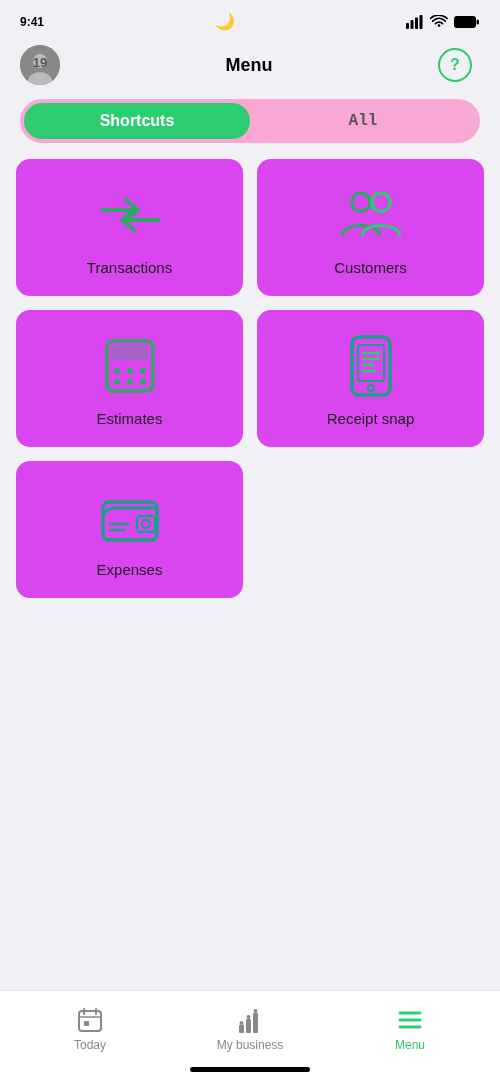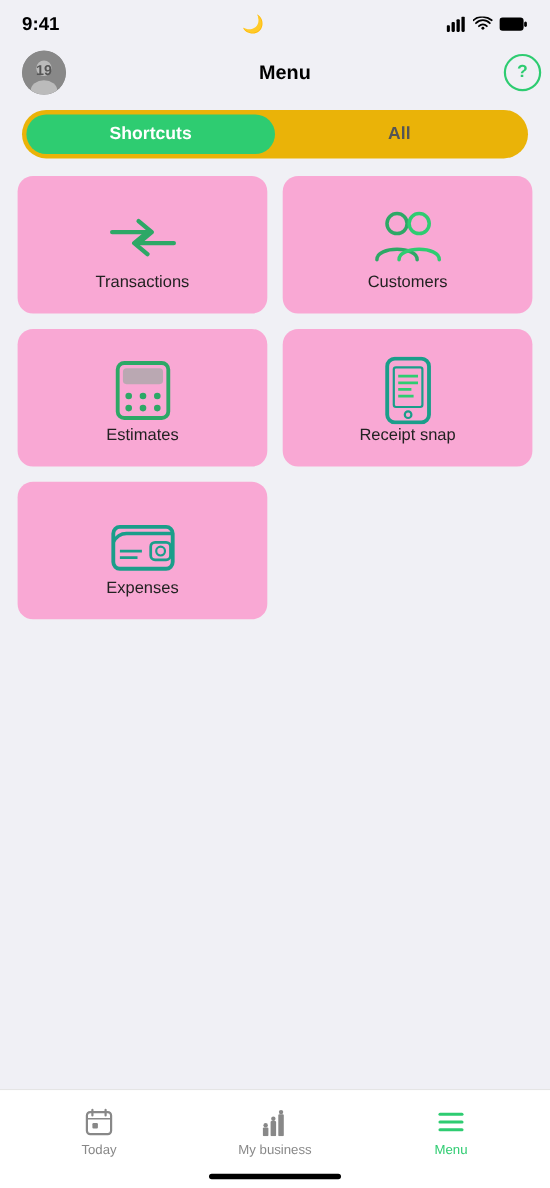--- a/index.html
+++ b/index.html
@@ -15,36 +15,36 @@
 
     
     .status-bar {
       display: flex;
       justify-content: space-between;
       align-items: center;
       padding: 12px 20px 8px 20px;
       background: #f0f0f5;
     }
     .status-time {
-      font-size: 17px;
+      font-size: 12px;
       font-weight: 600;
       color: #000;
     }
     .status-icons {
       display: flex;
       align-items: center;
       gap: 6px;
     }
 
     
     .header {
       display: flex;
       justify-content: space-between;
       align-items: center;
-      padding: 6px 8px 14px 20px;
+      padding: 6px 28px 14px 20px;
       background: #f0f0f5;
     }
     .avatar {
       width: 40px;
       height: 40px;
       border-radius: 50%;
       background: #888;
       display: flex;
       align-items: center;
       justify-content: center;
@@ -67,59 +67,60 @@
       color: #2ecc71;
       font-size: 16px;
       font-weight: 700;
       cursor: pointer;
     }
 
     
     .tabs {
       display: flex;
       margin: 0 20px 16px 20px;
-      background: #eab308;
+      background: #f9a8d4;
       border-radius: 25px;
       padding: 4px;
     }
     .tab {
       flex: 1;
       padding: 9px 0;
       border-radius: 22px;
       text-align: center;
       font-size: 16px;
       font-weight: 600;
       cursor: pointer;
     }
     .tab.active {
       background: #2ecc71;
       color: #fff;
     }
     .tab.inactive {
       color: #555;
+      font-family: Liberation Mono, monospace;
     }
 
     
     .grid {
       display: grid;
       grid-template-columns: 1fr 1fr;
       gap: 14px;
       padding: 0 16px;
       margin-bottom: 16px;
     }
     .grid-item {
-      background: #f9a8d4;
+      background: #d946ef;
       border-radius: 14px;
       display: flex;
       flex-direction: column;
       align-items: center;
       justify-content: center;
       padding: 24px 12px 20px 12px;
       cursor: pointer;
-      gap: 0;
+      gap: 12px;
     }
     .grid-item-label {
       font-size: 15px;
       font-weight: 500;
       color: #222;
       text-align: center;
     }
 
     
     .icon-wrapper {

